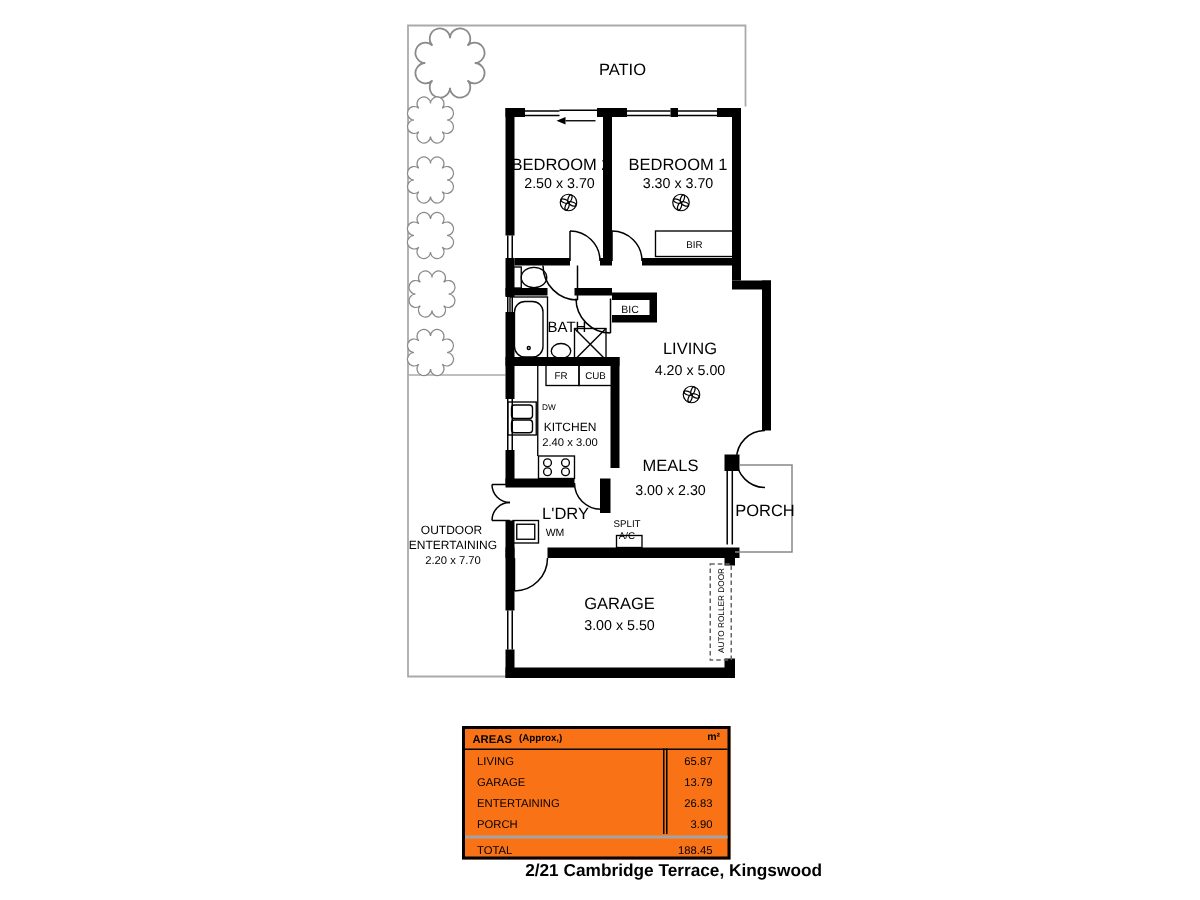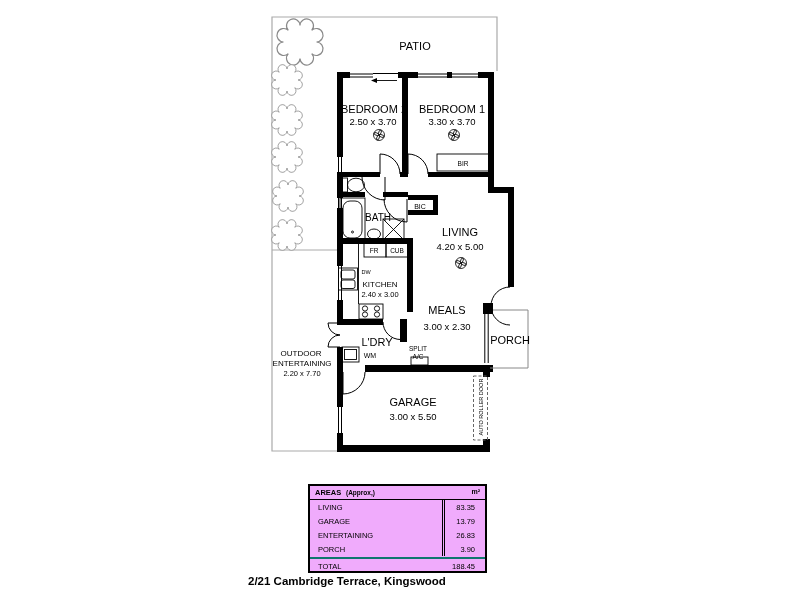--- a/index.html
+++ b/index.html
@@ -15,33 +15,33 @@
   .sm{font-size:7px;}
   .sm2{font-size:6.5px;}
   .xs{font-size:5.5px;}
   .wall{fill:#000;}
   .fix{fill:none;stroke:#000;stroke-width:0.9;}
   .door{fill:none;stroke:#000;stroke-width:1;}
   .winline{stroke:#000;stroke-width:1;}
   .thin{stroke:#888;stroke-width:1;fill:none;}
   
   .areas-table{position:absolute;left:308px;top:484px;width:179px;height:89px;
-               border:2px solid #000;box-sizing:border-box;background:#f0abfc;}
+               border:2px solid #000;box-sizing:border-box;background:#f97316;}
   .at-header{position:relative;height:13px;border-bottom:1px solid #000;}
   .at-title{position:absolute;left:5px;top:2px;font-size:7.5px;font-weight:bold;}
   .at-sub{position:absolute;left:36px;top:3px;font-size:6.5px;font-weight:bold;}
   .at-unit{position:absolute;right:5px;top:2px;font-size:7px;font-weight:bold;}
   .at-body{position:relative;height:57px;}
   .trow{height:14px;display:flex;justify-content:space-between;align-items:center;
         padding:0 10px 0 8px;font-size:7.5px;}
   .at-divider{position:absolute;left:132px;top:13px;width:3px;height:57px;
               border-left:1px solid #000;border-right:1px solid #000;box-sizing:border-box;}
   .at-total{height:15px;display:flex;justify-content:space-between;align-items:center;
-            padding:0 10px 0 8px;font-size:7.5px;border-top:2px solid #0f766e;}
-  .address{position:absolute;left:248px;top:575px;width:300px;text-align:left;
+            padding:0 10px 0 8px;font-size:7.5px;border-top:2px solid #a3a3a3;}
+  .address{position:absolute;left:248px;top:575px;width:300px;text-align:right;
            font-size:11.5px;font-weight:bold;}
 </style>
 </head>
 <body>
 
 <div class="canvas">
 
 <svg width="800" height="600" viewBox="0 0 800 600">
   <defs>
     <path id="treeP" d="M 11 0 A 4.5 4.5 0 1 1 7.78 7.78 A 4.5 4.5 0 1 1 0 11 A 4.5 4.5 0 1 1 -7.78 7.78 A 4.5 4.5 0 1 1 -11 0 A 4.5 4.5 0 1 1 -7.78 -7.78 A 4.5 4.5 0 1 1 0 -11 A 4.5 4.5 0 1 1 7.78 -7.78 A 4.5 4.5 0 1 1 11 0 Z"></path>
@@ -273,21 +273,21 @@
 
 <div class="areas-table">
   <div class="at-header">
     <span class="at-title">AREAS</span>
     <span class="at-sub">(Approx,)</span>
     <span class="at-unit">m²</span>
   </div>
   <div class="at-body">
     <div class="trow">
       <span>LIVING</span>
-      <span>83.35</span>
+      <span>65.87</span>
     </div>
     <div class="trow">
       <span>GARAGE</span>
       <span>13.79</span>
     </div>
     <div class="trow">
       <span>ENTERTAINING</span>
       <span>26.83</span>
     </div>
     <div class="trow">

